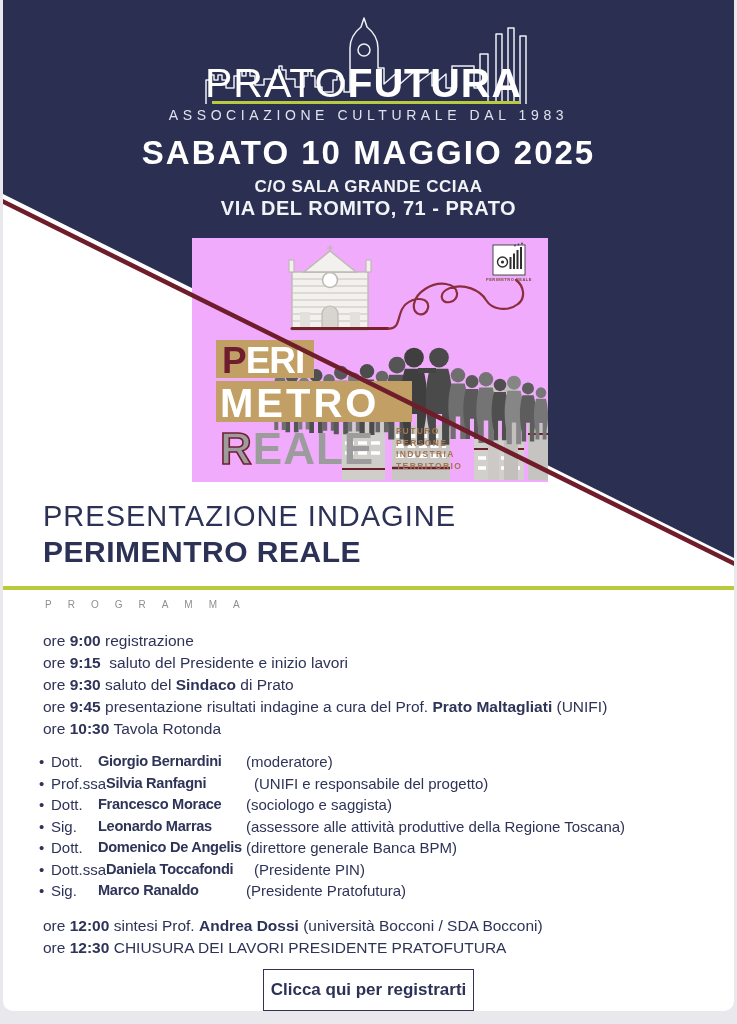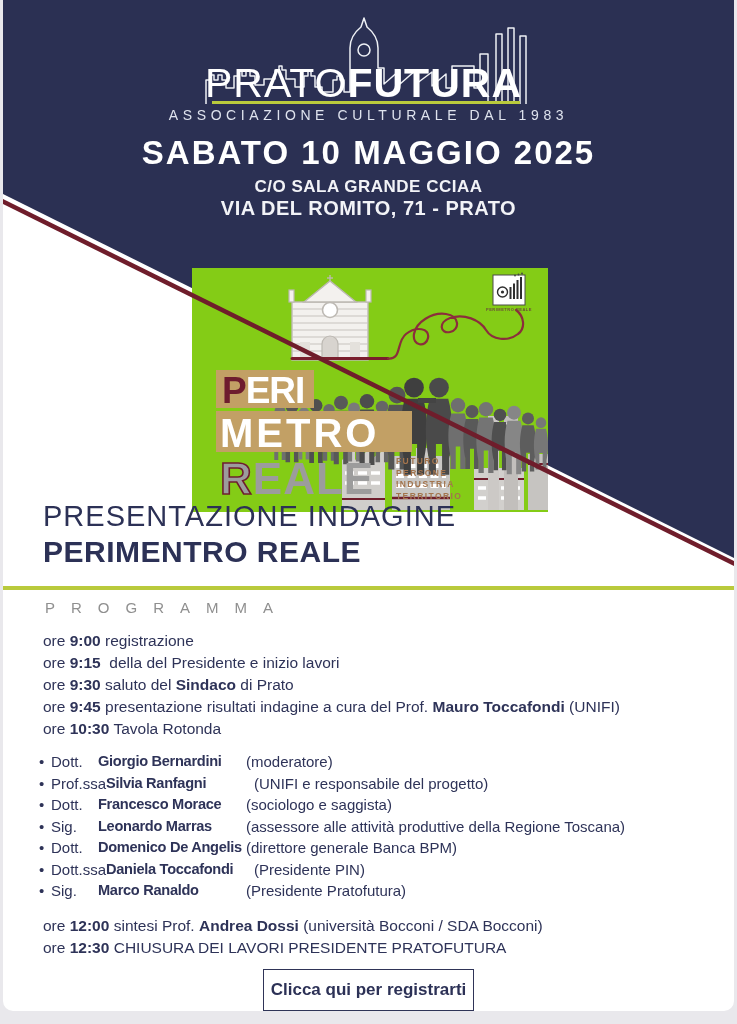--- a/index.html
+++ b/index.html
@@ -22,27 +22,27 @@
   .logo-sub{position:absolute;left:0;top:107px;width:731px;text-align:center;color:#dfe3ee;
         font-size:14px;letter-spacing:4.6px;font-weight:normal;}
   .date{position:absolute;left:0;top:134px;width:731px;text-align:center;color:#ffffff;
         font-size:33px;font-weight:bold;letter-spacing:2px;}
   .venue1{position:absolute;left:0;top:177px;width:731px;text-align:center;color:#f2f3f7;
         font-size:17px;font-weight:bold;letter-spacing:.5px;}
   .venue2{position:absolute;left:0;top:197px;width:731px;text-align:center;color:#f2f3f7;
         font-size:20px;font-weight:bold;letter-spacing:.5px;}
 
   
-  .card{position:absolute;left:189px;top:238px;width:356px;height:244px;background:#84cc16;z-index:2;margin-top:30px;}
+  .card{position:absolute;left:189px;top:238px;width:356px;height:244px;background:#f0abfc;z-index:2;}
 
   
   .title1{position:absolute;left:40px;top:500px;color:#2c3156;font-size:29px;font-weight:normal;letter-spacing:1px;}
   .title2{position:absolute;left:40px;top:535px;color:#2c3156;font-size:30px;font-weight:bold;letter-spacing:.5px;}
   .green-rule{position:absolute;left:0;top:586px;width:731px;height:3.5px;background:#b9ca3c;}
-  .program{position:absolute;left:42px;top:599px;color:#8f8f8f;font-size:15px;letter-spacing:16px;}
+  .program{position:absolute;left:42px;top:599px;color:#8f8f8f;font-size:10px;letter-spacing:16px;}
 
   
   .sched{position:absolute;left:40px;top:630px;color:#2e3358;font-size:15.5px;}
   .sched .row,.closing .row{line-height:22px;white-space:pre;}
   .b{font-weight:bold;}
   .speakers{position:absolute;left:36px;top:751px;color:#2e3358;font-size:15px;}
   .sp-row{display:flex;line-height:21.5px;white-space:nowrap;}
   .sp-bullet{flex:0 0 12px;}
   .sp-title{flex:0 0 47px;}
   .sp-name{flex:0 0 148px;font-weight:bold;font-size:14.6px;letter-spacing:-.3px;}
@@ -212,23 +212,23 @@
       <div class="venue1">C/O SALA GRANDE CCIAA</div>
       <div class="venue2">VIA DEL ROMITO, 71 - PRATO</div>
 
       <div class="title1">PRESENTAZIONE INDAGINE</div>
       <div class="title2">PERIMENTRO REALE</div>
       <div class="green-rule"></div>
       <div class="program">PROGRAMMA</div>
 
       <div class="sched" id="schedule-list">
           <div class="row"><span>ore </span><span class="b">9:00</span><span> registrazione</span></div>
-          <div class="row"><span>ore </span><span class="b">9:15</span><span>  della del Presidente e inizio lavori</span></div>
+          <div class="row"><span>ore </span><span class="b">9:15</span><span>  saluto del Presidente e inizio lavori</span></div>
           <div class="row"><span>ore </span><span class="b">9:30</span><span> saluto del </span><span class="b">Sindaco</span><span> di Prato</span></div>
-          <div class="row"><span>ore </span><span class="b">9:45</span><span> presentazione risultati indagine a cura del Prof. </span><span class="b">Mauro Toccafondi</span><span> (UNIFI)</span></div>
+          <div class="row"><span>ore </span><span class="b">9:45</span><span> presentazione risultati indagine a cura del Prof. </span><span class="b">Prato Maltagliati</span><span> (UNIFI)</span></div>
           <div class="row"><span>ore </span><span class="b">10:30</span><span> Tavola Rotonda</span></div>
         </div>
 
       <div class="speakers" id="speakers-list">
           <div class="sp-row">
             <span class="sp-bullet">•</span>
             <span class="sp-title">Dott.</span>
             <span class="sp-name">Giorgio Bernardini</span>
             <span class="sp-role">(moderatore)</span>
           </div>

